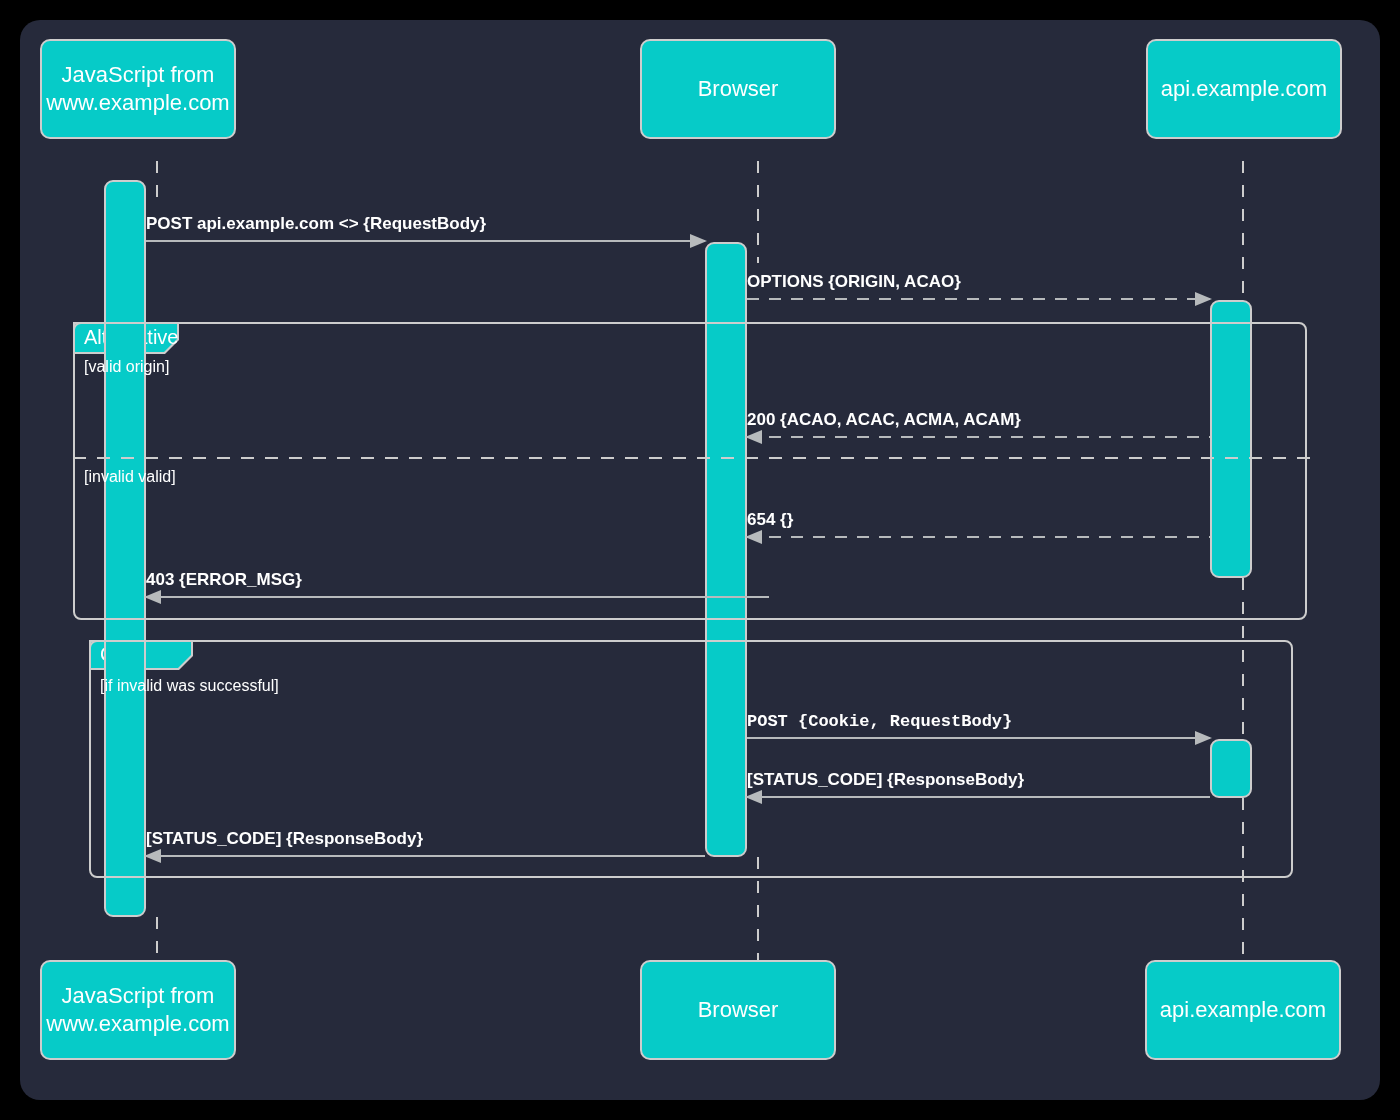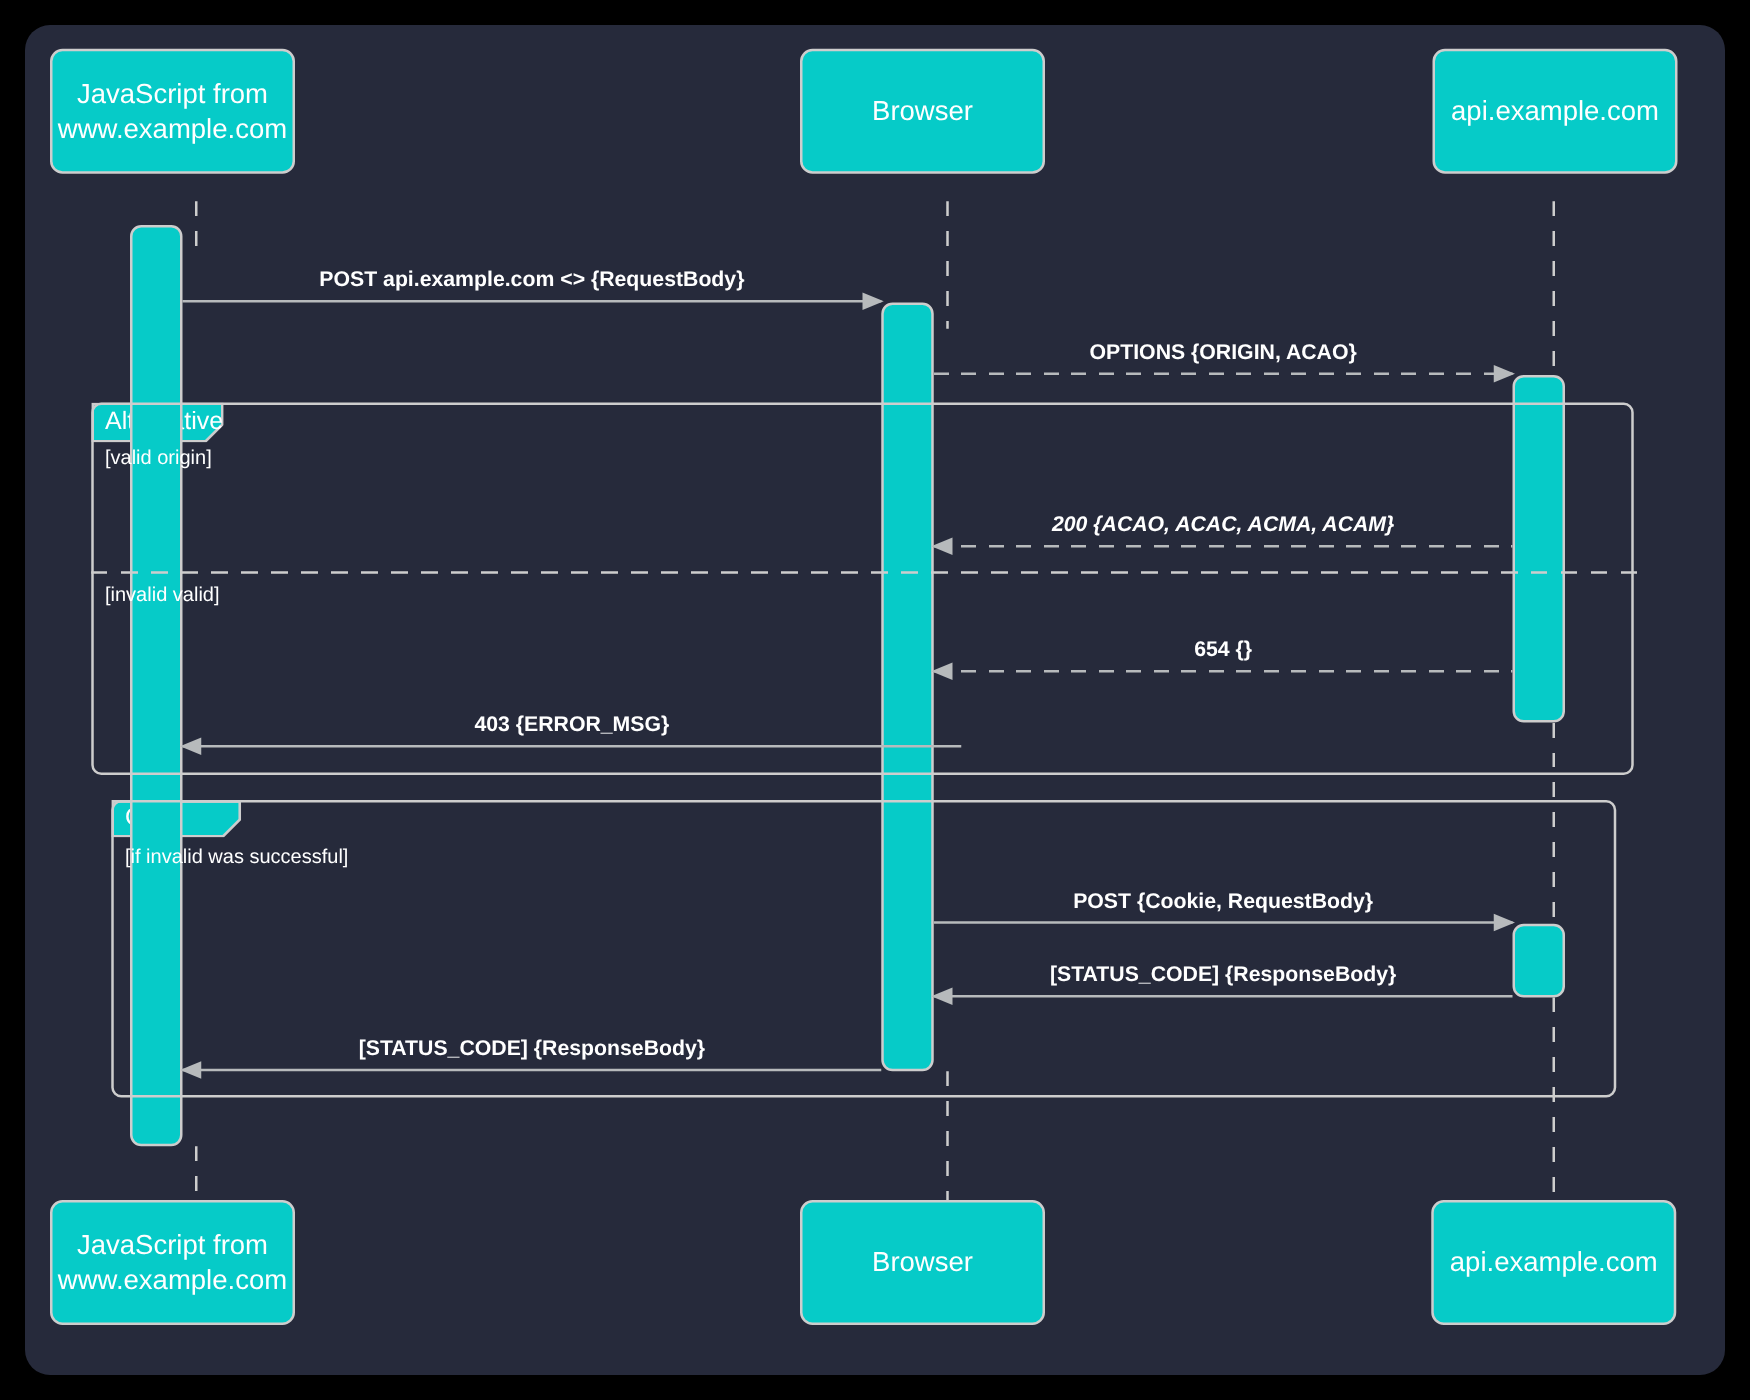--- a/index.html
+++ b/index.html
@@ -66,21 +66,21 @@
     color:var(--text);font-size:16px;white-space:nowrap;
   }
   .frame-divider{
     position:absolute;height:2px;z-index:4;
     background:repeating-linear-gradient(90deg,var(--border) 0 13px,transparent 13px 24px);
   }
   
   .message{position:absolute;height:30px;z-index:5;}
   .msg-label{
     position:absolute;left:0;right:0;bottom:8px;
-    text-align:center;color:var(--text);
+    text-align:left;color:var(--text);
     font-size:17px;font-weight:bold;white-space:nowrap;
   }
   .msg-line{position:absolute;left:0;right:0;bottom:0;height:2px;background:var(--arrow);}
   .msg-line.dashed{
     background:repeating-linear-gradient(90deg,var(--arrow) 0 12px,transparent 12px 22px);
   }
   .arrowhead{position:absolute;width:0;height:0;bottom:-6px;}
   .arrowhead.right{
     right:-2px;
     border-left:17px solid var(--arrow);
@@ -133,39 +133,39 @@
     <div class="msg-line"></div>
     <div class="arrowhead right"></div>
   </div>
 
   <div class="message" style="left:727px;top:250px;width:463px;">
     <div class="msg-label">OPTIONS {ORIGIN, ACAO}</div>
     <div class="msg-line dashed"></div>
     <div class="arrowhead right"></div>
   </div>
 
-  <div class="message" style="left:727px;top:388px;width:463px;font-style:italic;">
+  <div class="message" style="left:727px;top:388px;width:463px;">
     <div class="msg-label">200 {ACAO, ACAC, ACMA, ACAM}</div>
     <div class="msg-line dashed"></div>
     <div class="arrowhead left"></div>
   </div>
 
   <div class="message" style="left:727px;top:488px;width:463px;">
     <div class="msg-label">654 {}</div>
     <div class="msg-line dashed"></div>
     <div class="arrowhead left"></div>
   </div>
 
   <div class="message" style="left:126px;top:548px;width:623px;">
     <div class="msg-label">403 {ERROR_MSG}</div>
     <div class="msg-line"></div>
     <div class="arrowhead left"></div>
   </div>
 
-  <div class="message" style="left:727px;top:689px;width:463px;">
+  <div class="message" style="left:727px;top:689px;width:463px;font-family:Liberation Mono, monospace;">
     <div class="msg-label">POST {Cookie, RequestBody}</div>
     <div class="msg-line"></div>
     <div class="arrowhead right"></div>
   </div>
 
   <div class="message" style="left:727px;top:748px;width:463px;">
     <div class="msg-label">[STATUS_CODE] {ResponseBody}</div>
     <div class="msg-line"></div>
     <div class="arrowhead left"></div>
   </div>

